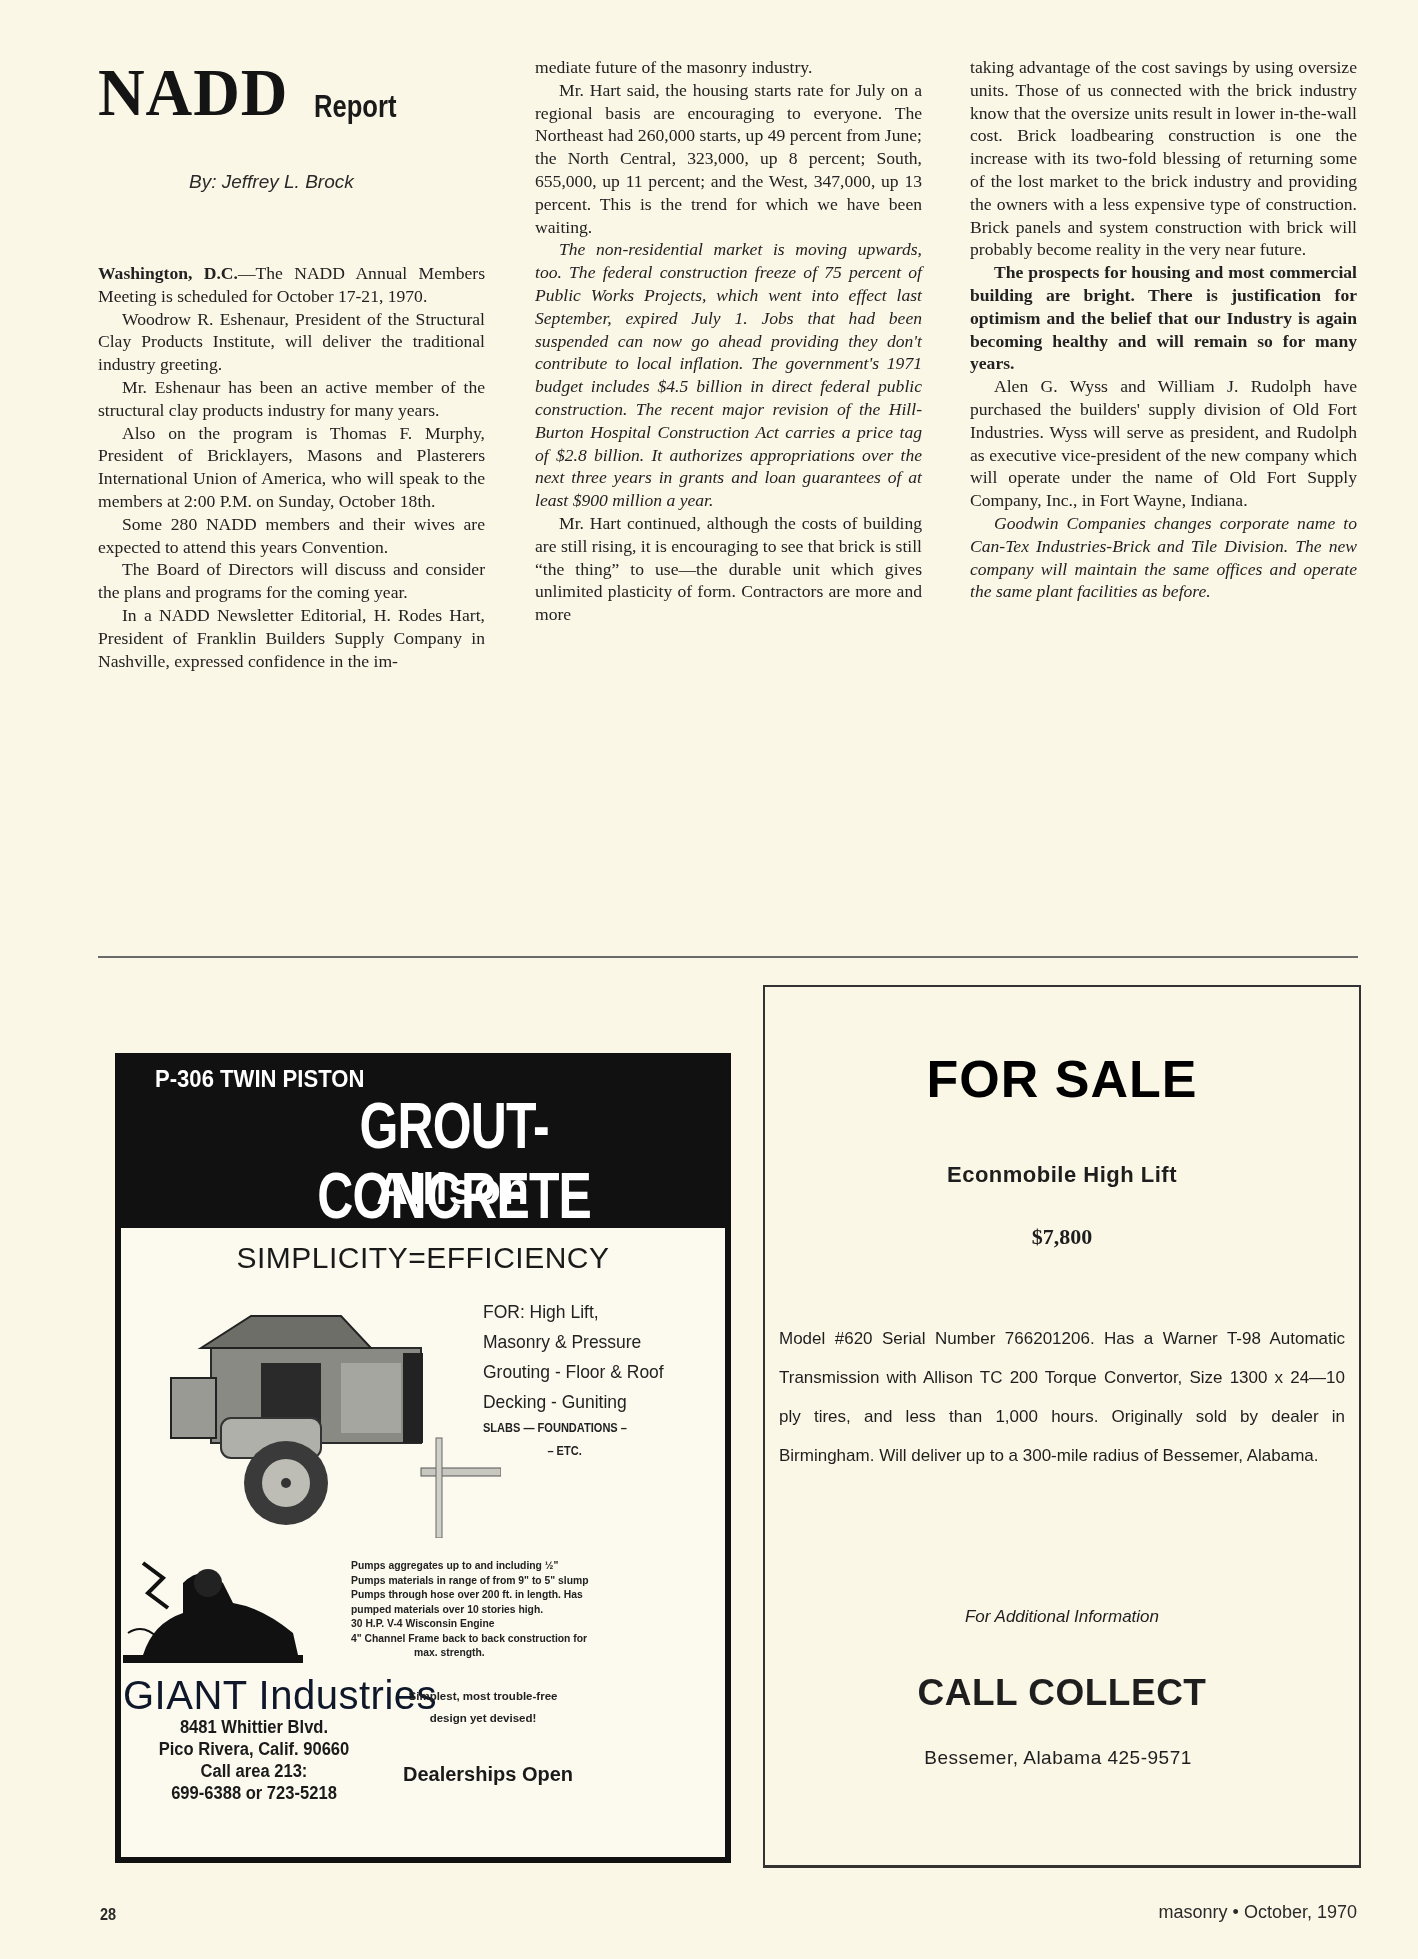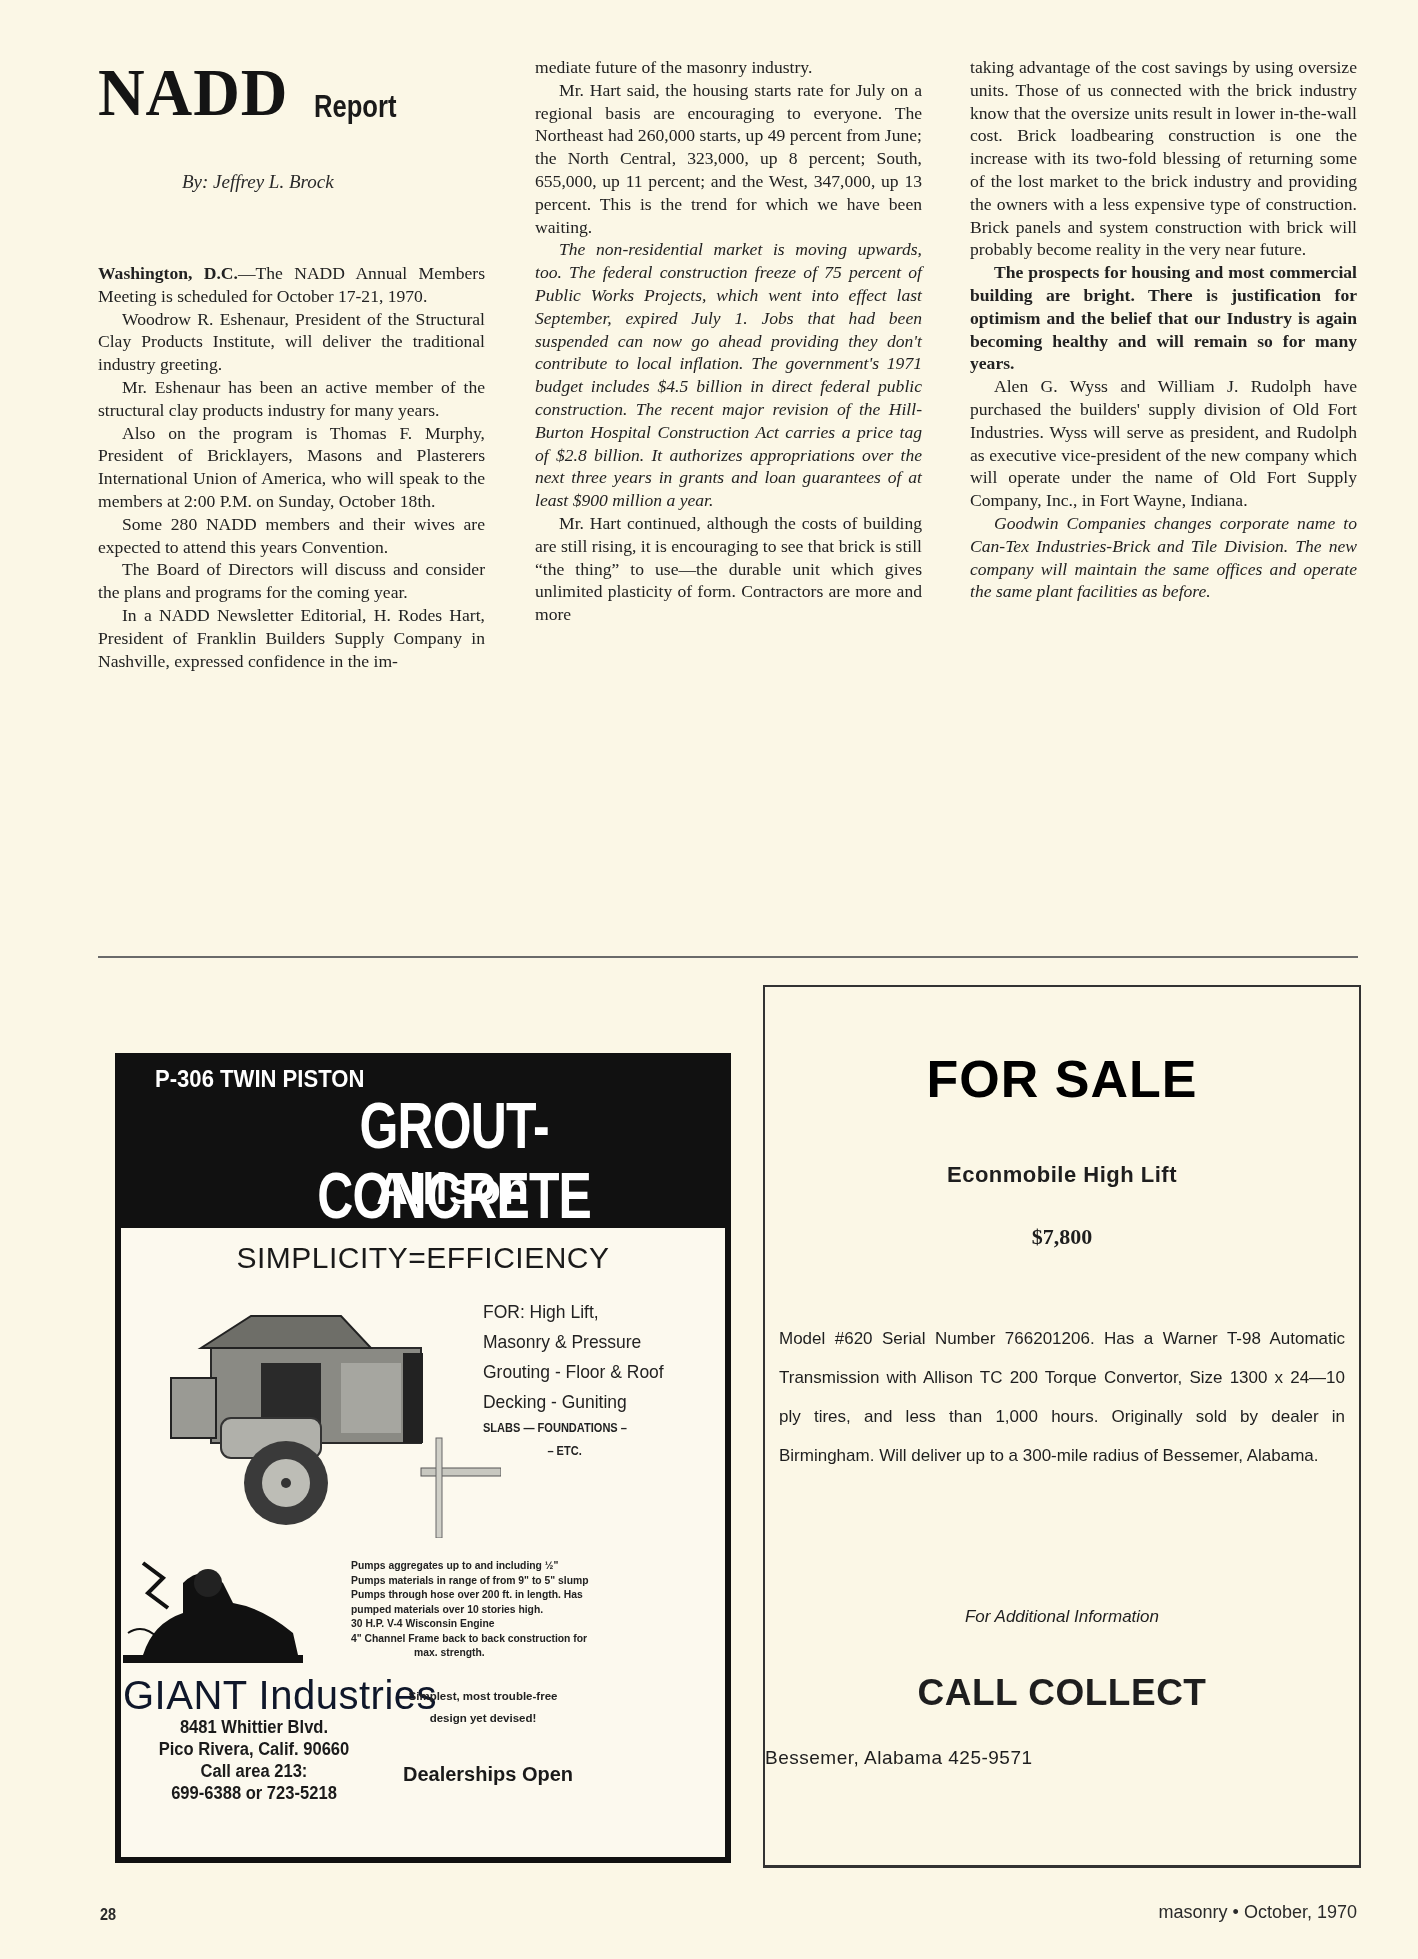--- a/index.html
+++ b/index.html
@@ -8,21 +8,21 @@
       background: #fbf7e6;
       position: relative;
       overflow: hidden;
       color: #1e1e1e;
     }
 
     
     .masthead { position: absolute; left: 98px; top: 60px; display: flex; align-items: flex-end; gap: 16px; }
     .masthead .big { font-family: "Liberation Serif", serif; font-weight: bold; font-size: 68px; letter-spacing: 1px; line-height: 64px; transform: scaleX(0.95); transform-origin: left; color: #141414; }
     .masthead .small { font-family: "Liberation Sans", sans-serif; font-weight: bold; font-size: 32px; line-height: 32px; transform: scaleX(0.8); transform-origin: left; color: #1a1a1a; margin-bottom: 2px; }
-    .byline { position: absolute; left: 182px; top: 171px; font-family: Liberation Serif, serif; font-style: italic; font-size: 19px; color: #2a2a2a; }
+    .byline { position: absolute; left: 189px; top: 171px; font-family: Liberation Sans, sans-serif; font-style: italic; font-size: 19px; color: #2a2a2a; }
 
     
     .col { position: absolute; width: 387px; font-family: "Liberation Serif", serif; font-size: 17.6px; line-height: 22.8px; text-align: justify; color: #222; hyphens: manual; }
     .col p { margin: 0; text-indent: 24px; }
     .col p.noindent { text-indent: 0; }
     .col .it { font-style: italic; }
     .col .bd { font-weight: bold; }
     #col1 { left: 98px; top: 262px; }
     #col2 { left: 535px; top: 56px; }
     #col3 { left: 970px; top: 56px; }
@@ -51,21 +51,21 @@
     .ad1-dealer { position: absolute; left: 262px; top: 710px; width: 210px; text-align: center; font-family: "Liberation Sans", sans-serif; font-weight: bold; font-size: 20px; color: #1a1a1a; }
 
     
     .ad2 { position: absolute; left: 763px; top: 985px; width: 598px; height: 883px; border: 2px solid #333; box-sizing: border-box; border-bottom-width: 3px; }
     .ad2-title { position: absolute; left: 0; right: 0; top: 50px; text-align: center; font-family: "Liberation Sans", sans-serif; font-weight: 900; font-size: 52px; letter-spacing: 1px; color: #000000; margin-top: 12px; }
     .ad2-sub { position: absolute; left: 0; right: 0; top: 175px; text-align: center; font-family: "Liberation Sans", sans-serif; font-weight: bold; font-size: 22px; letter-spacing: 0.5px; }
     .ad2-price { position: absolute; left: 0; right: 0; top: 237px; text-align: center; font-family: Liberation Serif, serif; font-weight: bold; font-size: 22px; }
     .ad2-body { position: absolute; left: 14px; right: 14px; top: 332px; font-family: "Liberation Sans", sans-serif; font-size: 17px; line-height: 39px; text-align: justify; color: #1e1e1e; }
     .ad2-info { position: absolute; left: 0; right: 0; top: 620px; text-align: center; font-family: "Liberation Sans", sans-serif; font-style: italic; font-size: 17px; }
     .ad2-call { position: absolute; left: 0; right: 0; top: 685px; text-align: center; font-family: "Liberation Sans", sans-serif; font-weight: 900; font-size: 37px; letter-spacing: 0.5px; }
-    .ad2-phone { position: absolute; left: 0; right: 8px; top: 760px; text-align: left; font-family: "Liberation Sans", sans-serif; font-size: 19px; letter-spacing: 0.5px; }
+    .ad2-phone { position: absolute; left: 0; right: 8px; top: 760px; text-align: center; font-family: "Liberation Sans", sans-serif; font-size: 19px; letter-spacing: 0.5px; }
 
     
     .page-num { position: absolute; left: 100px; top: 1905px; font-family: "Liberation Sans", sans-serif; font-weight: bold; font-size: 17px; color: #2a2a2a; transform: scaleX(0.85); transform-origin: left; }
     .footer-pub { position: absolute; right: 61px; top: 1902px; font-family: "Liberation Sans", sans-serif; font-size: 18px; color: #2a2a2a; }
   </style>
 </head>
 <body>
 
 <div class="masthead">
   <span class="big">NADD</span>

